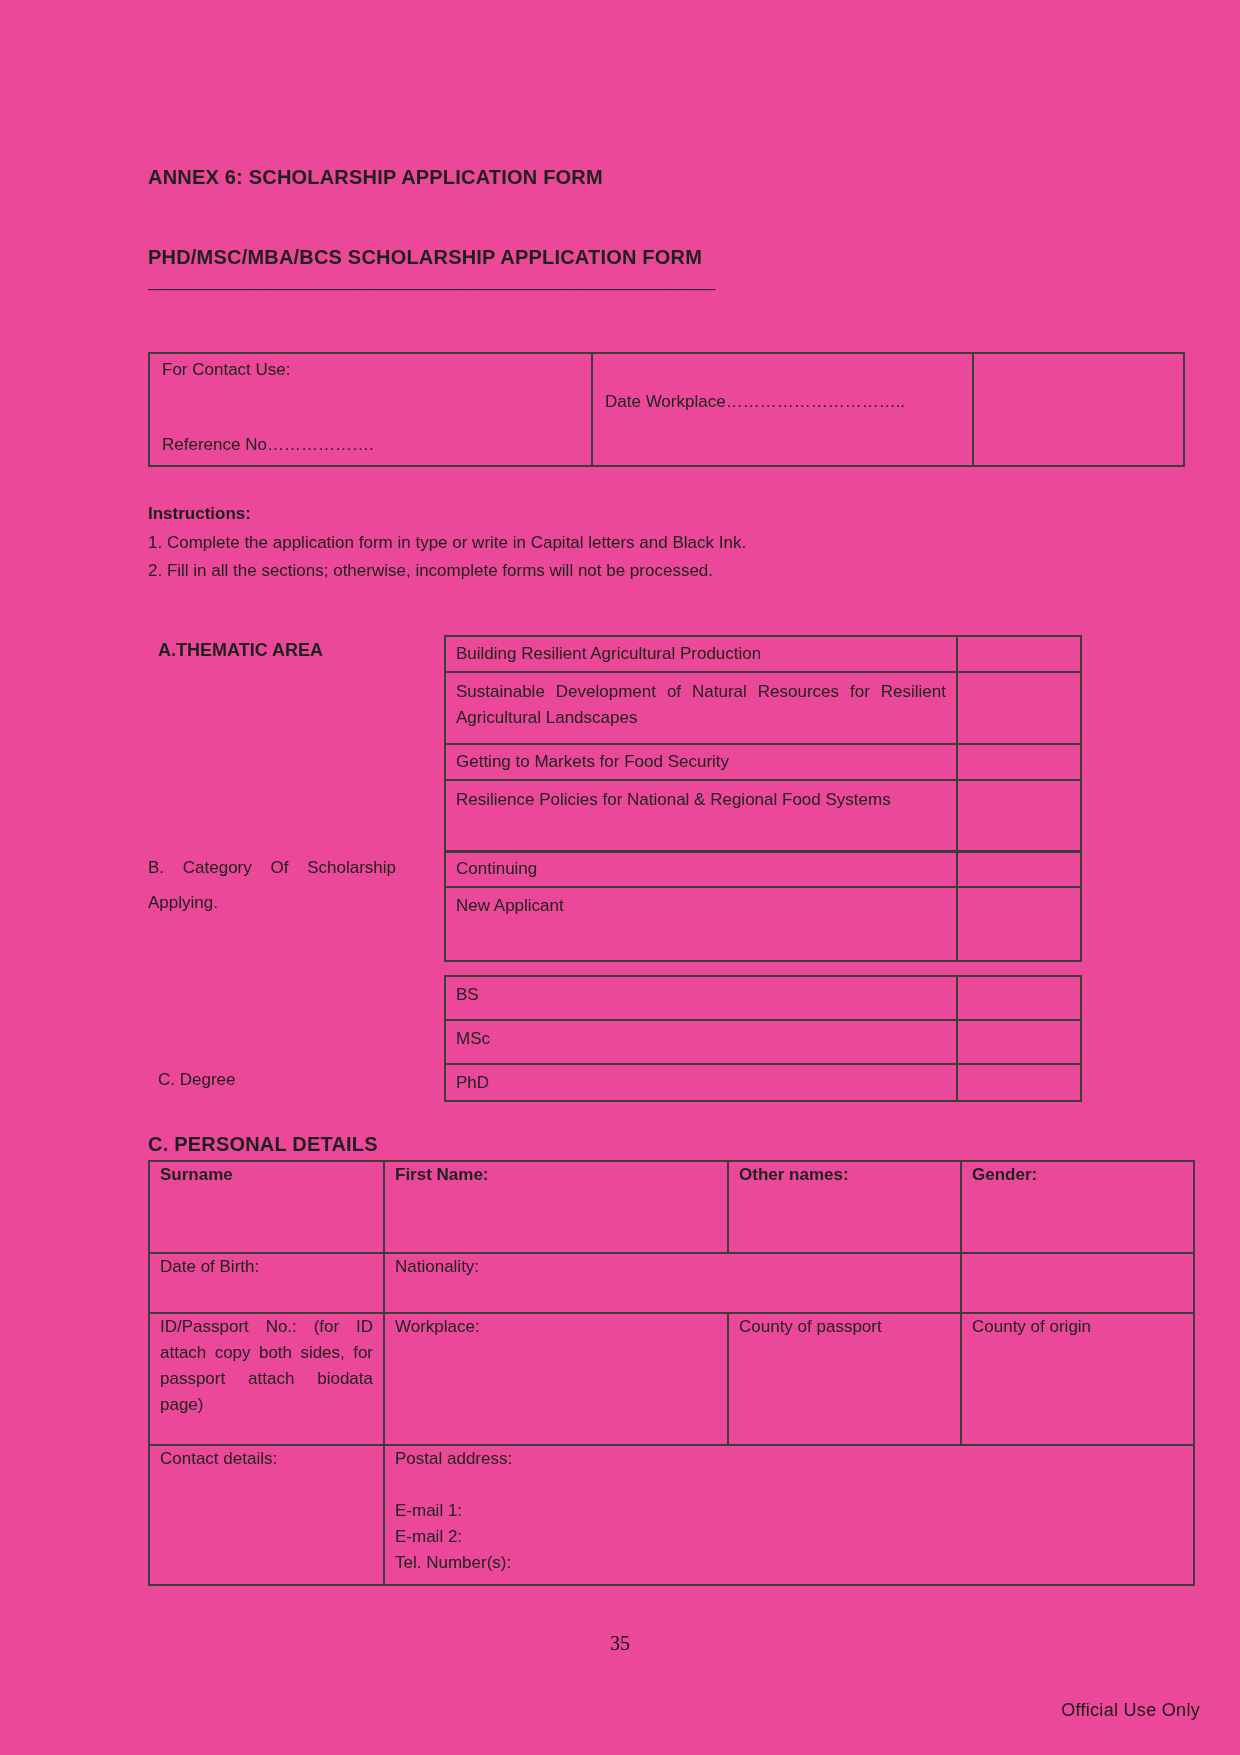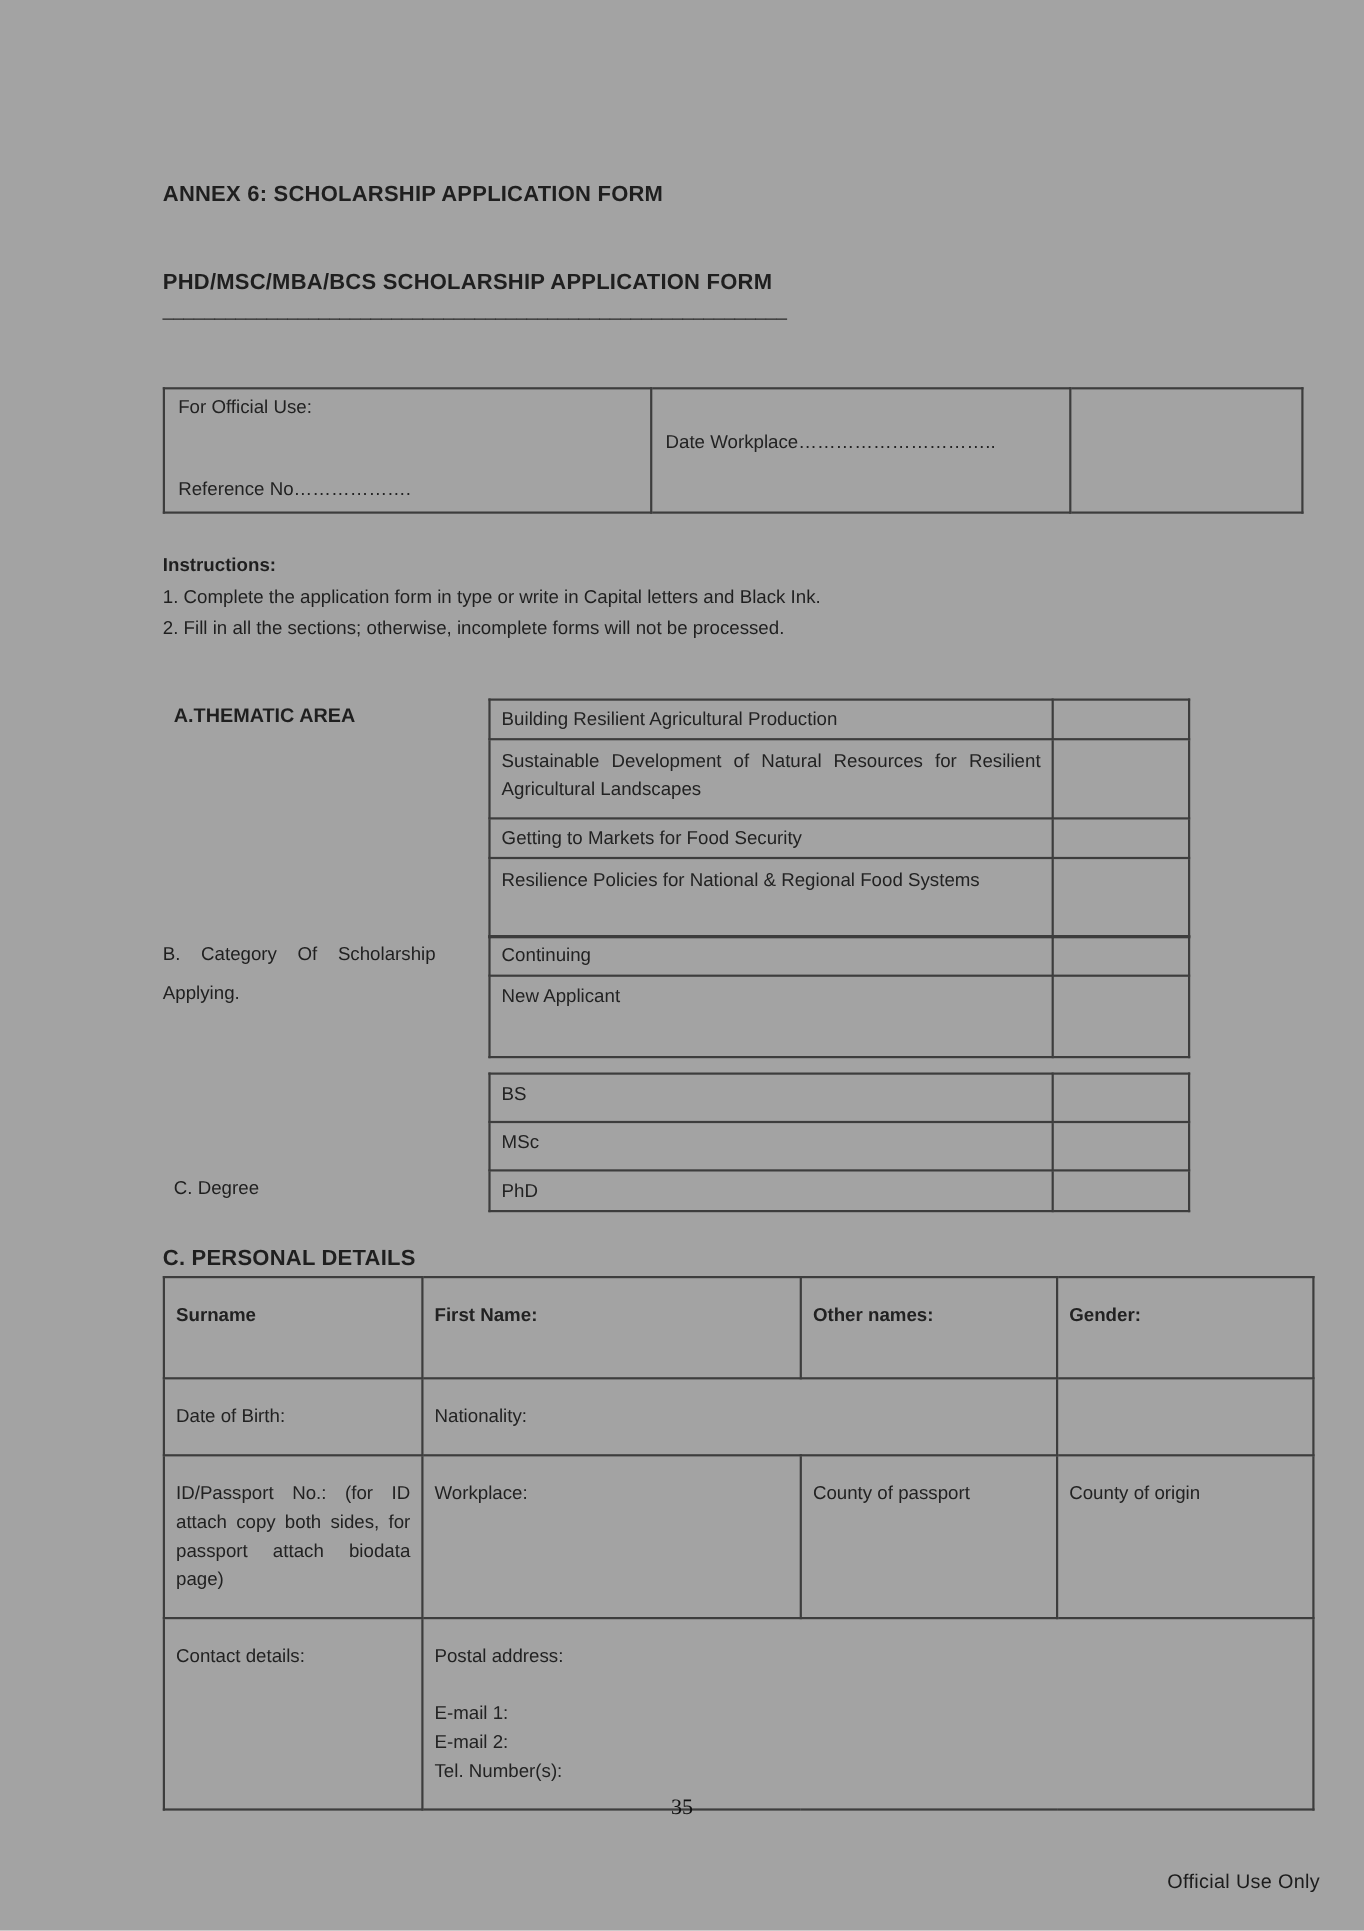--- a/index.html
+++ b/index.html
@@ -1,19 +1,19 @@
 <!DOCTYPE html>
 <html><head>
 <meta charset="utf-8">
 <style>
   html,body{margin:0;padding:0;background:#e8e8e8;}
   .page{
     position:relative;
     width:1240px;height:1755px;
-    background:#a3a3a3;
+    background:#ec4899;
     font-family:"Liberation Sans",sans-serif;
     color:#1f1f1f;
     margin:0 auto;
     overflow:hidden;
   }
   .abs{position:absolute;}
   .h1{font-size:20px;font-weight:700;letter-spacing:.2px;}
   .body-t{font-size:17px;font-weight:400;}
   .underline-row{font-size:17px;letter-spacing:0;color:#1f1f1f;white-space:nowrap;}
 
@@ -26,21 +26,21 @@
   .cell-flex{display:flex;flex-direction:column;justify-content:space-between;height:95px;}
 
   
   .t-opt{width:638px;}
   .t-opt td.opt{padding:4px 10px;line-height:26px;}
   .t-opt td.just{text-align:justify;}
   .t-opt td.chk{width:120px;}
 
   
   .t-pers{width:957px;}
-  .t-pers td{padding:21px 10px;line-height:26px;}
+  .t-pers td{padding:0 10px;line-height:26px;}
   .t-pers .hd{font-weight:700;}
   .line{min-height:26px;}
   .just{text-align:justify;}
 
   .label-just{text-align:justify;line-height:35px;}
   .footer-note{font-size:18px;color:#1c1c1c;letter-spacing:.3px;}
   .pagenum{font-family:"Liberation Serif",serif;font-size:20px;color:#111;}
 </style>
 </head>
 <body>
@@ -49,21 +49,21 @@
 
   <div class="abs h1" style="left:148px;top:166px;">ANNEX 6: SCHOLARSHIP APPLICATION FORM</div>
   <div class="abs h1" style="left:148px;top:246px;">PHD/MSC/MBA/BCS SCHOLARSHIP APPLICATION FORM</div>
   <div class="abs underline-row" style="left:148px;top:272px;">____________________________________________________________</div>
 
   <table class="abs t-official" style="left:148px;top:352px;">
     <tbody>
         <tr>
       <td style="width:417px;">
         <div class="cell-flex">
-          <span>For Official Use:</span>
+          <span>For Contact Use:</span>
           <span>Reference No……………….</span>
         </div>
       </td>
       <td style="width:355px;">
         <div style="padding-top:32px;">Date Workplace…………………………..</div>
       </td>
       <td style="width:185px;"></td>
     </tr>
   </tbody>
     </table>

